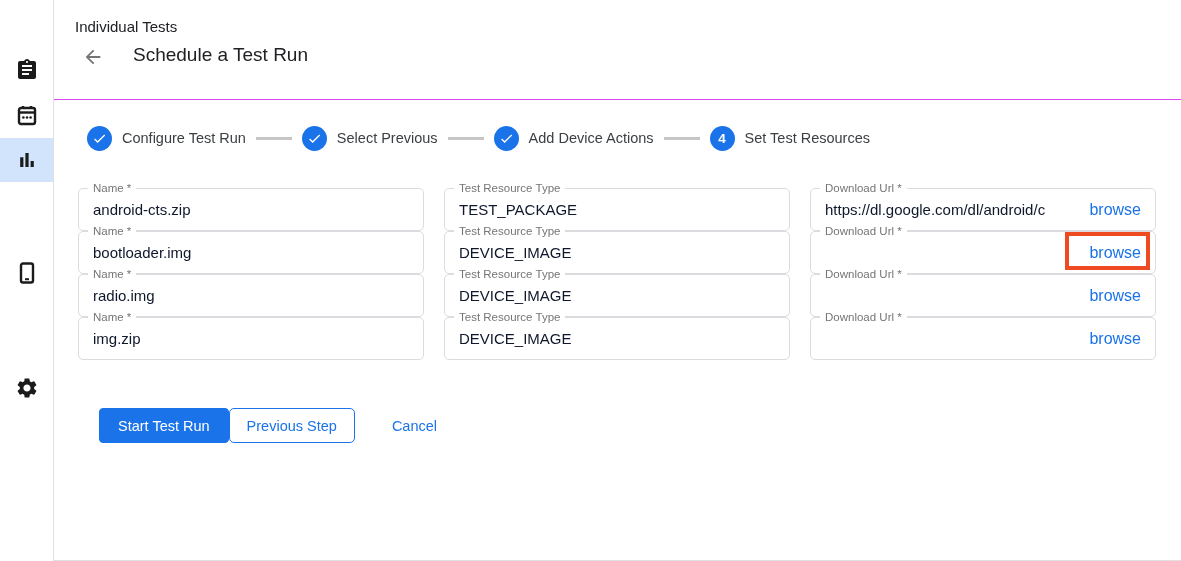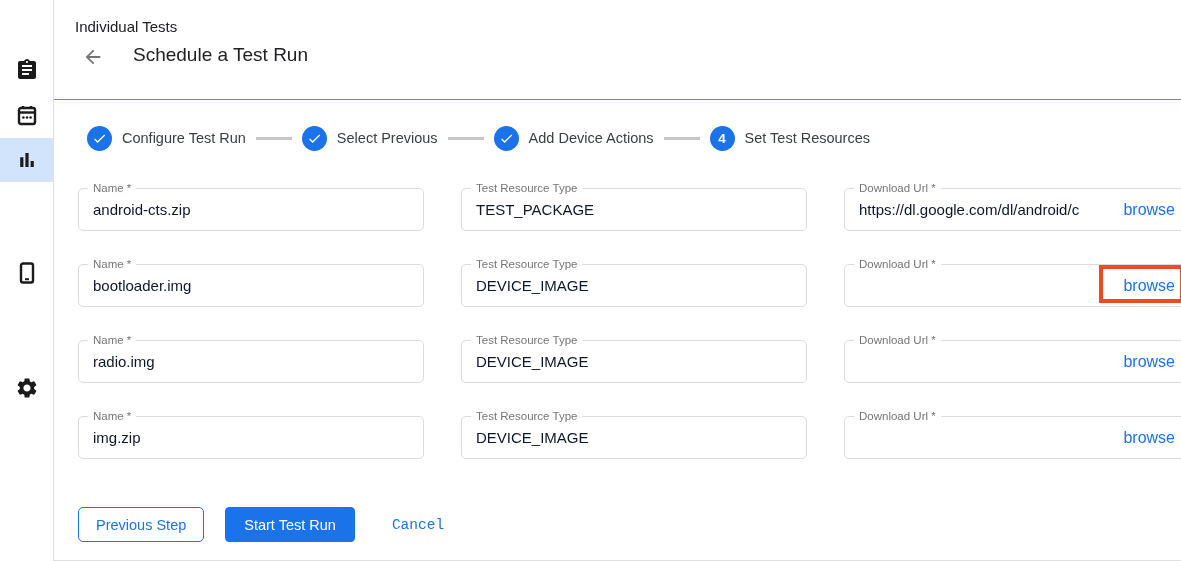--- a/index.html
+++ b/index.html
@@ -26,33 +26,33 @@
   .stepper { display:flex; align-items:center; margin:25px 0 0 33px; height:26px; }
   .step { display:flex; align-items:center; cursor:pointer;text-align:right; }
   .step-circle { width:25px; height:25px; border-radius:50%; background:#1a73e8; display:flex; align-items:center; justify-content:center; flex:none; }
   .step-circle svg { width:15px; height:15px; fill:#fff; }
   .step-num { color:#fff; font-size:13.5px; font-weight:700; }
   .step-label { margin-left:10px; font-size:14.5px; color:#3c4043; }
   .connector { width:36px; height:3px; background:#c6c6c6; margin:0 10px; }
 
   
   .rows { margin:37px 0 0 24px; }
-  .row { display:grid; grid-template-columns:346px 346px 346px; column-gap:37px; margin-bottom:33px; }
+  .row { display:grid; grid-template-columns:346px 346px 346px; column-gap:20px; }
   .field { position:relative; height:43px; border:1px solid #dadce0; border-radius:5px; background:#fff; display:flex; align-items:center; cursor:text; }
   .field-label { position:absolute; top:-7px; left:9px; background:#fff; padding:0 5px; font-size:11.5px; color:#757575; line-height:13px; white-space:nowrap; }
   .field-value { flex:1 1 auto; padding:0 4px 0 14px; font-size:15px; color:#0f172a; white-space:nowrap; overflow:hidden; }
   .browse-link { flex:none; padding:0 14px 0 6px; font-size:16px; color:#1a73e8; cursor:pointer; }
   .url-box.annotated::after { content:""; position:absolute; top:0; bottom:3px; right:5px; width:77px; border:4px solid #ee4b22; pointer-events:none; }
 
   
   .actions { display:flex; align-items:center; margin:48px 0 0 24px; }
   .btn { font-family:"Liberation Sans", sans-serif; font-size:14.5px; cursor:pointer; border-radius:5px; }
   .btn-outline { height:35px; padding:0 17px; background:#fff; border:1px solid #1a73e8; color:#1a73e8; }
   .btn-filled { height:35px; padding:0 18px; background:#1a73e8; border:1px solid #1a73e8; color:#fff; margin-left:21px; border-radius:4px; }
-  .btn-text { background:none; border:none; color:#1a73e8; margin-left:37px; padding:0;font-family:Liberation Mono, monospace; }
+  .btn-text { background:none; border:none; color:#1a73e8; margin-left:37px; padding:0; }
 </style>
 </head>
 <body>
 
 <div class="app">
 
   <nav class="sidebar">
     <div class="side-item" style="top:48px">
       <svg viewBox="0 0 24 24">
           <path d="M19 3h-4.18C14.4 1.84 13.3 1 12 1c-1.3 0-2.4.84-2.82 2H5c-1.1 0-2 .9-2 2v14c0 1.1.9 2 2 2h14c1.1 0 2-.9 2-2V5c0-1.1-.9-2-2-2zm-7 0c.55 0 1 .45 1 1s-.45 1-1 1-1-.45-1-1 .45-1 1-1zm2 14H7v-2h7v2zm3-4H7v-2h10v2zm0-4H7V7h10v2z"></path>
@@ -201,19 +201,19 @@
     </div>
     <div class="field url-box">
       <span class="field-label">Download Url *</span>
       <span class="field-value bind-url"></span>
       <span class="browse-link">browse</span>
     </div>
   </div>
 </div>
 
     <div class="actions">
+      <button class="btn btn-filled">Start Test Run</button>
       <button class="btn btn-outline">Previous Step</button>
-      <button class="btn btn-filled">Start Test Run</button>
       <button class="btn btn-text">Cancel</button>
     </div>
 
   </div>
 </div>
 
 </body></html>

